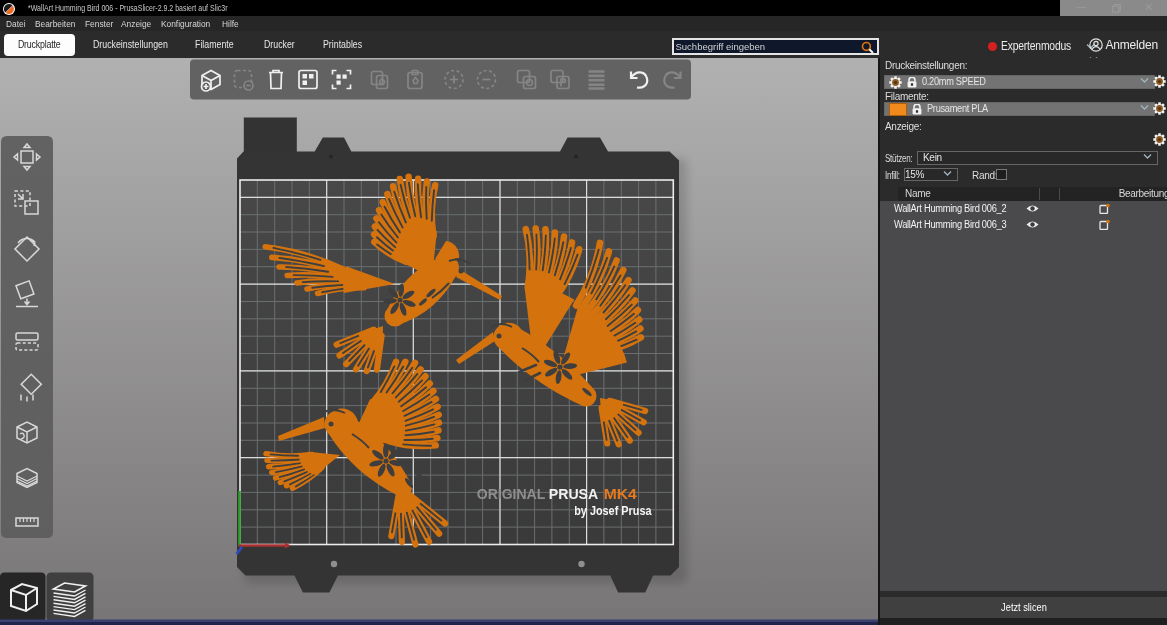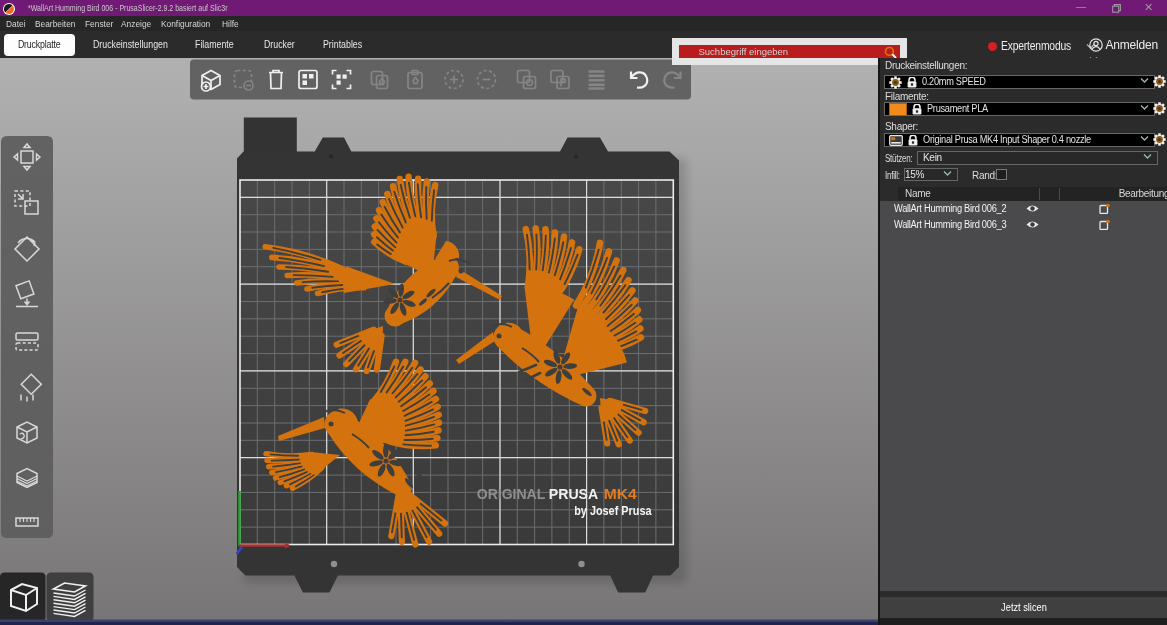--- a/index.html
+++ b/index.html
@@ -1,38 +1,38 @@
 <!DOCTYPE html>
 <html><head><meta charset="utf-8"><style>
 html,body{margin:0;padding:0;width:1167px;height:625px;overflow:hidden;
   font-family:"Liberation Sans",sans-serif;background:#8a8a8a;position:relative}
-#titlebar{position:absolute;left:0;top:0;width:1167px;height:16px;background:#701a75;z-index:3}
+#titlebar{position:absolute;left:0;top:0;width:1060px;height:16px;background:#000000;z-index:3}
 #title-text{position:absolute;left:28px;top:3px;font-size:9px;color:#c9c9c9;transform:scaleX(0.78);transform-origin:0 50%;white-space:nowrap}
 .wbtn{position:absolute;top:1px;color:#9a9a9a;font-size:10px}
 #menubar{position:absolute;left:0;top:16px;width:1167px;height:15px;background:#262626;z-index:3}
 #menubar span{position:absolute;top:2px;font-size:9.5px;color:#d6d6d6;transform:scaleX(0.88);transform-origin:0 50%;white-space:nowrap}
 #tabbar{position:absolute;left:0;top:31px;width:1167px;height:27px;background:#2b2b2b;z-index:3}
 #activetab{position:absolute;left:4px;top:2.5px;width:71px;height:22px;background:#fdfdfd;
   border-radius:4px;color:#262626;font-size:10px;text-align:center;line-height:22px;letter-spacing:-0.2px}
 .tab{position:absolute;top:8px;font-size:10px;color:#e6e6e6;transform:scaleX(0.88);transform-origin:0 50%;white-space:nowrap}
-#search{position:absolute;left:671.5px;top:7px;width:201px;height:12.5px;background:#b91c1c;
-  border:7px solid #e5e5e5;color:#d2d2d2;font-size:9.5px;padding-left:20px;line-height:13px}
+#search{position:absolute;left:671.5px;top:7px;width:201px;height:12.5px;background:#0f172a;
+  border:2px solid #e5e5e5;color:#d2d2d2;font-size:9.5px;padding-left:2px;line-height:13px}
 #expert{position:absolute;left:988px;top:8px;font-size:12px;color:#ececec;letter-spacing:-0.2px}
 .xtx{display:inline-block;transform:scaleX(0.86);transform-origin:0 50%}
 #reddot{display:inline-block;width:9px;height:9px;border-radius:50%;background:#d42020;
   margin-right:4px;vertical-align:-1px}
 #login{position:absolute;left:1089px;top:7px;font-size:12px;color:#ececec;letter-spacing:-0.2px}
 #sidebar{position:absolute;left:878px;top:58px;width:289px;height:567px;background:#2b2b2b;
   border-left:2px solid #161616;box-sizing:border-box;z-index:3;color:#e4e4e4;font-size:10px;
   letter-spacing:-0.3px}
 .lbl{position:absolute;left:5px;color:#dedede}
 .cond{transform:scaleX(0.8);transform-origin:0 50%}
 .rt{transform:scaleX(0.93);transform-origin:0 50%}
 .combo{position:absolute;left:4px;width:265px;height:12px;border:1px solid #666;
-  background:#000000;line-height:12px;padding-left:4px;color:#e4e4e4}
+  background:#737373;line-height:12px;padding-left:4px;color:#e4e4e4}
 .cl{margin-left:5px;display:inline-block;transform:scaleX(0.92);transform-origin:0 50%;white-space:nowrap}
 .lk{margin-left:5px}
 .chv{position:absolute;right:5px;top:-1.5px}
 .gearbtn{position:absolute;right:1px}
 #stcombo{position:absolute;left:37px;top:93px;width:234px;height:12px;border:1px solid #666;
   background:#282828;line-height:12px;padding-left:5px}
 .chv2{position:absolute;right:5px;top:-1.5px}
 #incombo{position:absolute;left:24px;top:110px;width:52px;height:11px;border:1px solid #666;
   background:#282828;line-height:11px;}
 #incombo .chv2{top:-1px}
@@ -524,32 +524,21 @@
           <rect x="-1.3" y="-6.2" width="2.6" height="3" transform="rotate(135)"></rect>
           <rect x="-1.3" y="-6.2" width="2.6" height="3" transform="rotate(180)"></rect>
           <rect x="-1.3" y="-6.2" width="2.6" height="3" transform="rotate(225)"></rect>
           <rect x="-1.3" y="-6.2" width="2.6" height="3" transform="rotate(270)"></rect>
           <rect x="-1.3" y="-6.2" width="2.6" height="3" transform="rotate(315)"></rect>
           <circle r="4.6"></circle>
         </g>
         <circle r="3.4" fill="#8a5a20"></circle>
         <circle r="1.6" fill="#53350f"></circle>
       </svg></span>
-  <div class="lbl" style="top:62.5px">Shaper:</div>
-  <div class="combo" style="top:75px"><svg width="14" height="11" viewBox="0 0 14 11" style="vertical-align:middle">
-        <rect x="0.7" y="0.7" width="12.6" height="9.6" rx="1" fill="#3a3a3a" stroke="#e8e8e8" stroke-width="1.2"></rect>
-        <rect x="2.2" y="2.2" width="4" height="3" fill="#d4730e"></rect>
-        <rect x="2.2" y="7" width="9.6" height="1.6" fill="#e8e8e8"></rect>
-      </svg><span class="lk"><svg width="10" height="11" viewBox="0 0 10 11" style="vertical-align:middle">
-          <path d="M 2,4.5 V 3.2 A 3 3 0 0 1 8,3.2 V 4.5" stroke="#f2f2f2" stroke-width="1.6" fill="none"></path>
-          <rect x="0.6" y="4.2" width="8.8" height="6.4" rx="1.4" fill="#f2f2f2"></rect>
-          <rect x="3.9" y="6.3" width="2.2" height="2.4" fill="#2a2a2a"></rect>
-        </svg></span><span class="cl">Original Prusa MK4 Input Shaper 0.4 nozzle</span><span class="chv"><svg width="9" height="5" viewBox="0 0 9 5" style="vertical-align:1px">
-          <path d="M1,0.5 L4.5,4 L8,0.5" stroke="#9fb6bd" stroke-width="1.3" fill="none"></path>
-        </svg></span></div>
+  <div class="lbl" style="top:62.5px">Anzeige:</div>
   <span class="gearbtn" style="top:75px"><svg width="13" height="13" viewBox="-6.5 -6.5 13 13" style="vertical-align:middle">
         <g fill="#f2f2f2">
           <rect x="-1.3" y="-6.2" width="2.6" height="3" transform="rotate(0)"></rect>
           <rect x="-1.3" y="-6.2" width="2.6" height="3" transform="rotate(45)"></rect>
           <rect x="-1.3" y="-6.2" width="2.6" height="3" transform="rotate(90)"></rect>
           <rect x="-1.3" y="-6.2" width="2.6" height="3" transform="rotate(135)"></rect>
           <rect x="-1.3" y="-6.2" width="2.6" height="3" transform="rotate(180)"></rect>
           <rect x="-1.3" y="-6.2" width="2.6" height="3" transform="rotate(225)"></rect>
           <rect x="-1.3" y="-6.2" width="2.6" height="3" transform="rotate(270)"></rect>
           <rect x="-1.3" y="-6.2" width="2.6" height="3" transform="rotate(315)"></rect>

